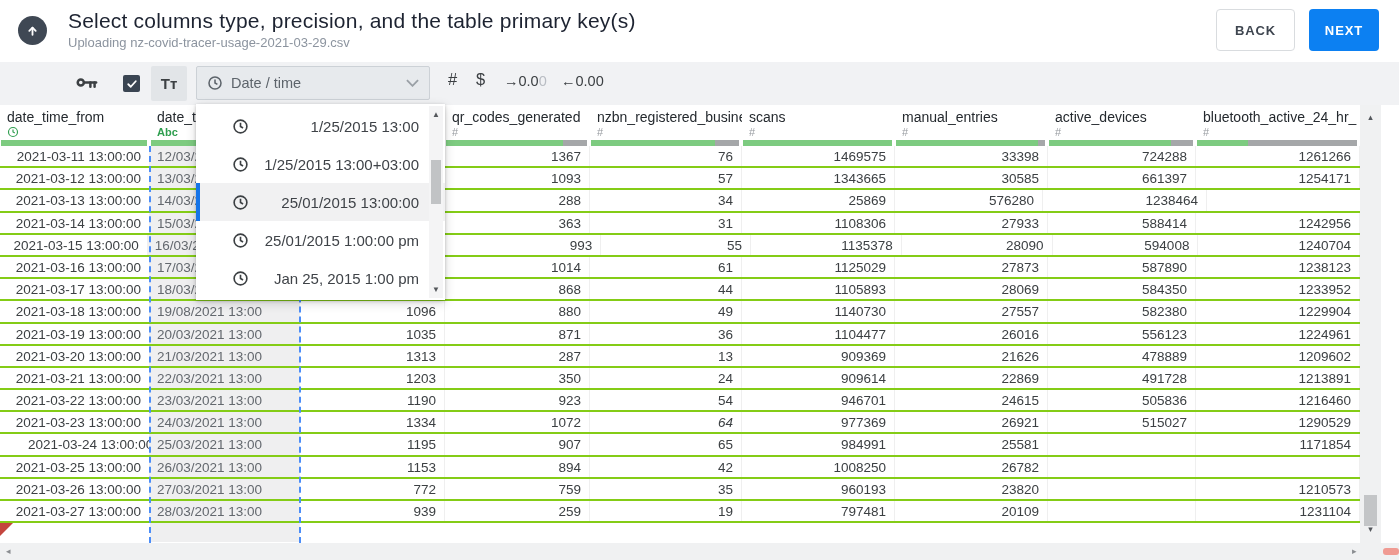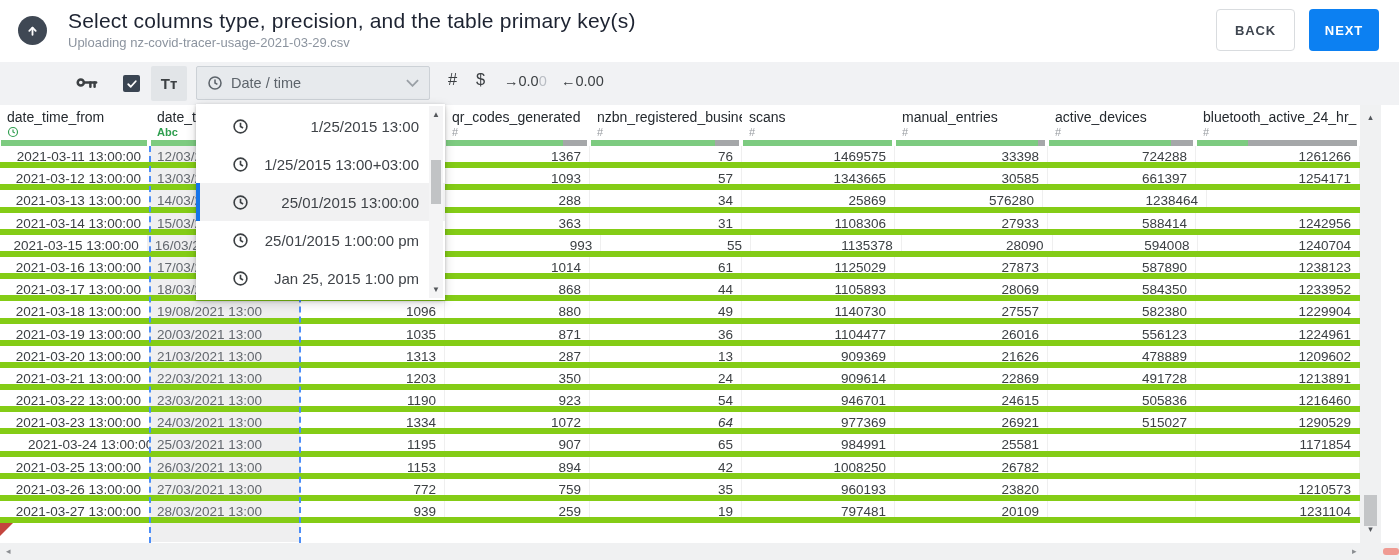--- a/index.html
+++ b/index.html
@@ -42,21 +42,21 @@
   
   .grid { position:absolute; left:0; top:105px; width:1360px; height:438px; background:#fff; }
   .thead { display:flex; height:41px; position:relative; }
   .th { position:relative; height:41px; cursor:pointer; }
   .th-name { font-size:14px; color:#24292e; padding:4px 0 0 7px; white-space:nowrap; overflow:hidden; }
   .th-type { font-size:11px; color:#989ca1; padding:1px 0 0 7px; height:15px; line-height:13px; }
   .th-type.green { color:#2f9e4f; font-weight:700; }
   .th-bar { position:absolute; left:1px; right:3px; bottom:0; height:6px; display:flex; }
   .th-bar span { height:100%; }
   .tbody { }
-  .tr { display:flex; height:22.2px; border-bottom:6px solid #84cc16; }
+  .tr { display:flex; height:22.2px; border-bottom:2px solid #84cc16; }
   .td { font-size:13.5px; color:#3c4043; line-height:21px; white-space:nowrap; overflow:hidden;
         border-right:1px solid #efefef; }
   .td.ar { text-align:right; padding-right:8px; }
   .td.al { text-align:left; padding-left:7px; }
   .td.sel { background:#efeff0; color:#63686e; border-right:none; }
   .empty-row { position:relative; height:19px; }
   .empty-sel { position:absolute; left:150px; width:150px; top:0; height:100%; background:#efeff0; }
   .corner-tri { position:absolute; left:0; top:0; width:0; height:0;
                 border-top:13px solid #c4463e; border-right:13px solid transparent; }
   .dash { position:absolute; top:41px; height:397px; width:0; border-left:2px dashed #4b8df8; z-index:6; }

